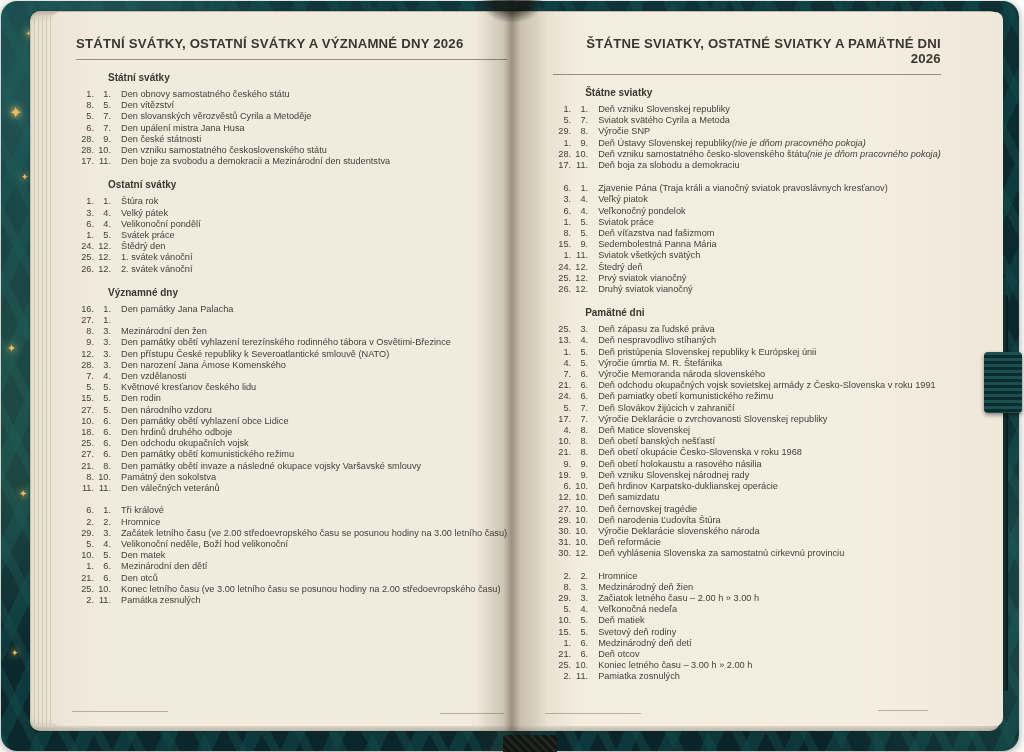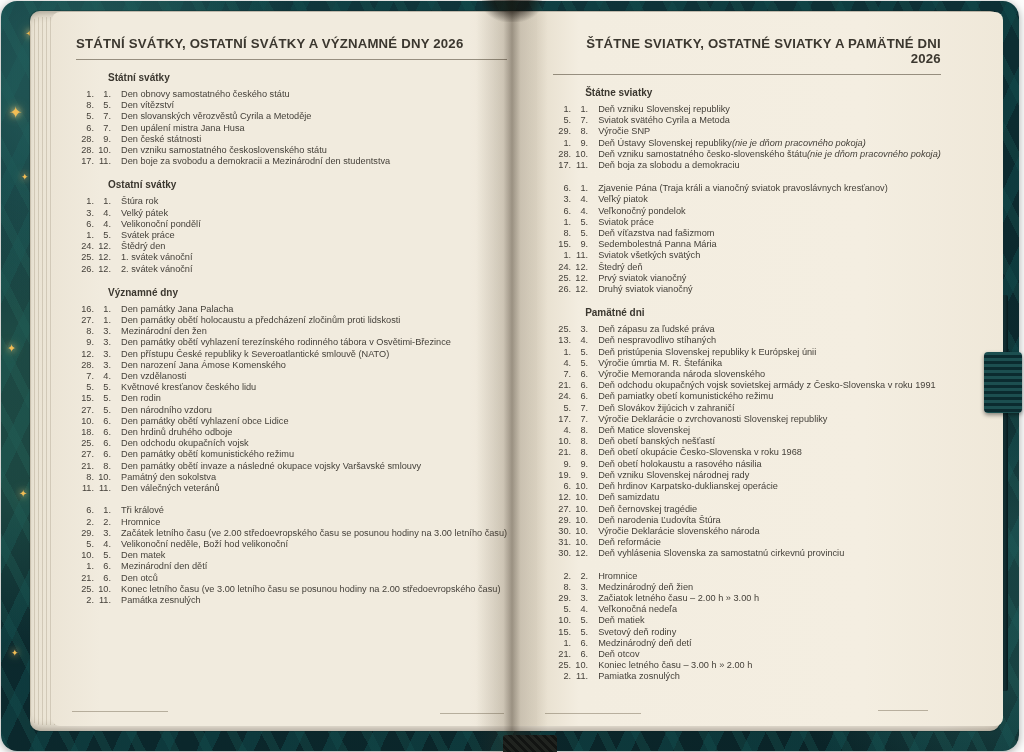--- a/index.html
+++ b/index.html
@@ -187,21 +187,20 @@
         <div>
 
         <div class="row">
               <span class="d">16.</span>
               <span class="m">1.</span>
               <span class="lbl"><span>Den památky Jana Palacha</span></span>
             </div>
             <div class="row">
               <span class="d">27.</span>
               <span class="m">1.</span>
-              <span class="lbl"><span>Den památky obětí holocaustu a předcházení zločinům proti lidskosti</span></span>
             </div>
             <div class="row">
               <span class="d">8.</span>
               <span class="m">3.</span>
               <span class="lbl"><span>Mezinárodní den žen</span></span>
             </div>
             <div class="row">
               <span class="d">9.</span>
               <span class="m">3.</span>
               <span class="lbl"><span>Den památky obětí vyhlazení terezínského rodinného tábora v Osvětimi-Březince</span></span>

